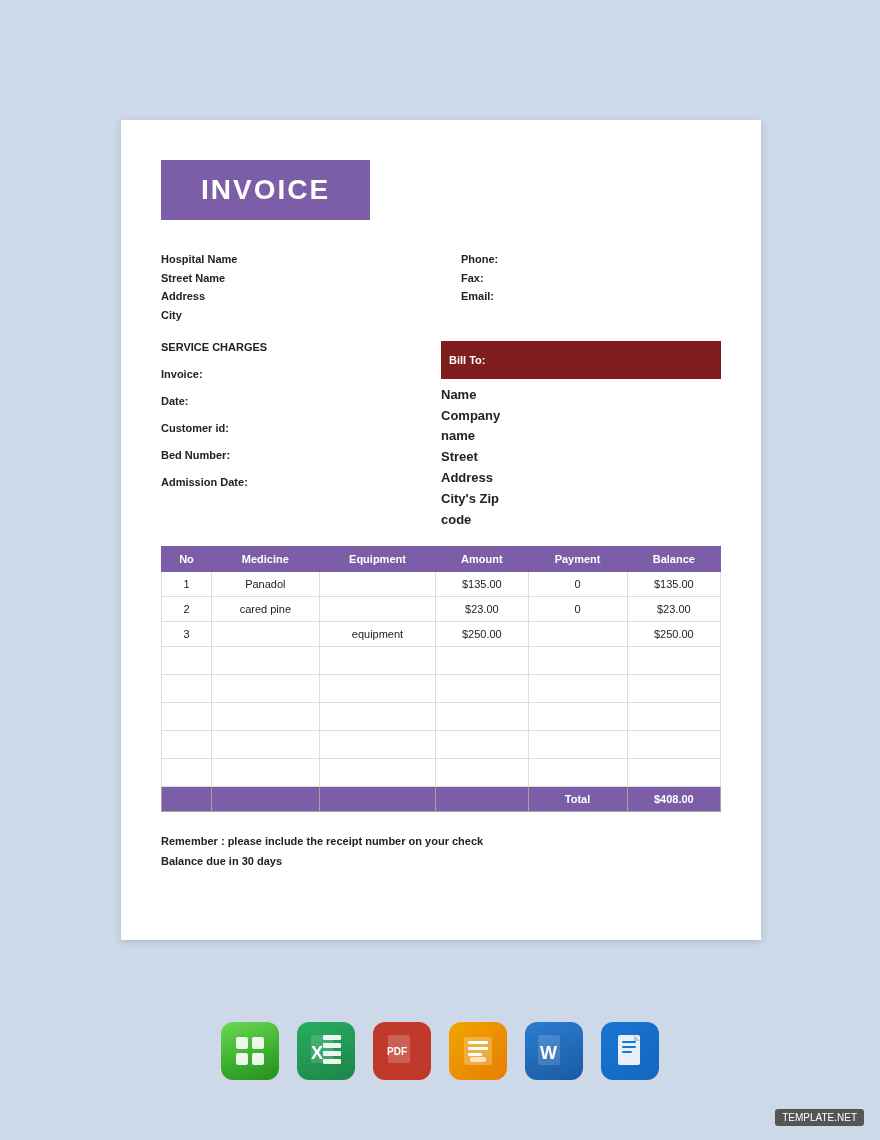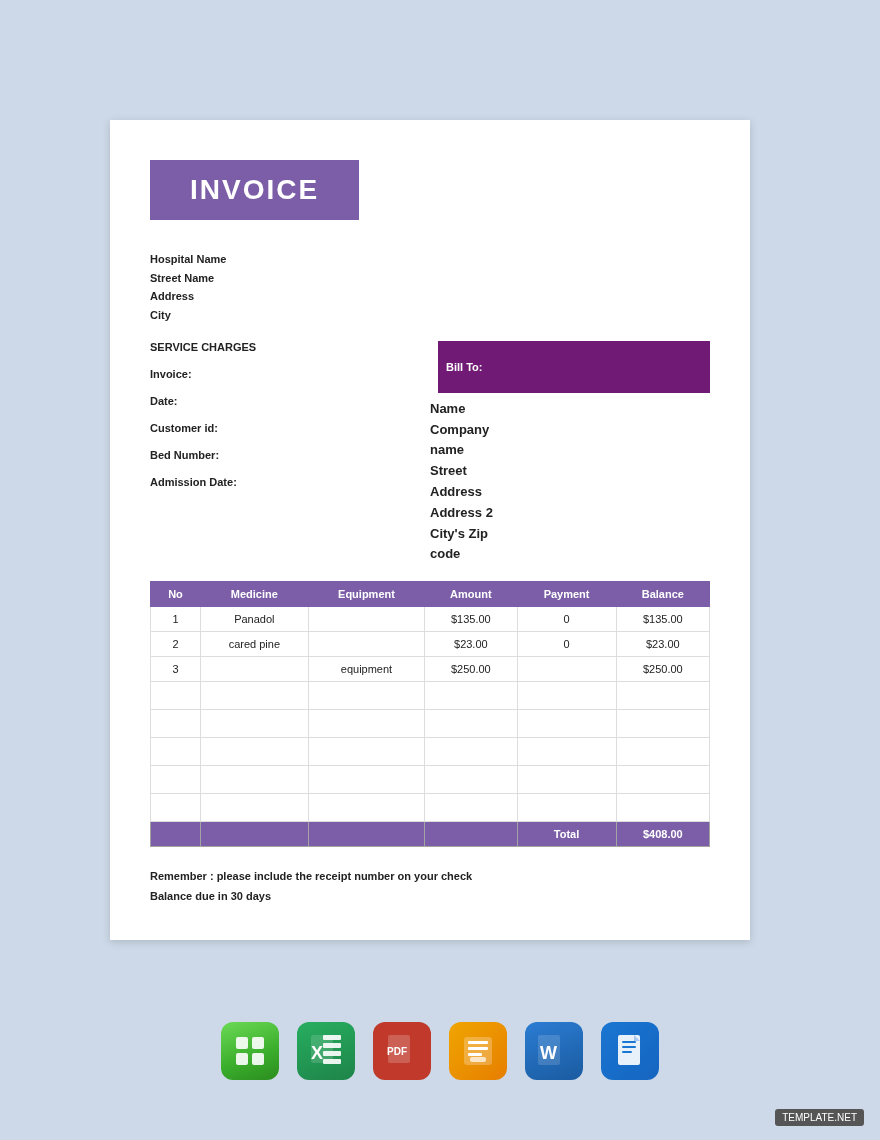--- a/index.html
+++ b/index.html
@@ -9,21 +9,21 @@
       background-color: #cdd9e8;
       font-family: Arial, sans-serif;
       font-size: 12px;
       position: relative;
       overflow: hidden;
     }
 
     .page-container {
       position: absolute;
       top: 120px;
-      left: 110px;
+      left: 121px;
       width: 640px;
       height: 820px;
       background: #ffffff;
       box-shadow: 0 2px 8px rgba(0,0,0,0.15);
       padding: 40px 40px 40px 40px;
     }
 
     
     .invoice-header {
       background-color: #7b5ea7;
@@ -96,27 +96,26 @@
       font-size: 11px;
       color: #222;
       flex: 1;
     }
 
     
     .bill-to-section {
       flex: 1;
     }
     .bill-to-header {
-      background-color: #701a75;
+      background-color: #7f1d1d;
       color: #ffffff;
       font-weight: bold;
       font-size: 11px;
-      padding: 20px 8px;
+      padding: 13px 8px;
       margin-bottom: 6px;
-      margin-left: 8px;
     }
     .bill-to-content p {
       font-size: 13px;
       font-weight: bold;
       color: #222;
       line-height: 1.6;
     }
 
     
     .invoice-table {
@@ -243,20 +242,25 @@
     </div>
 
     
     <div class="info-section">
       <div class="left-info">
         <p>Hospital Name</p>
         <p>Street Name</p>
         <p>Address</p>
         <p>City</p>
       </div>
+      <div class="right-info">
+        <p><span class="label">Phone:</span></p>
+        <p><span class="label">Fax:</span></p>
+        <p><span class="label">Email:</span></p>
+      </div>
     </div>
 
     
     <div class="service-section">
 
       <div class="service-left">
         <div class="service-charges-title">SERVICE CHARGES</div>
         <div class="service-row">
           <span class="service-label">Invoice:</span>
           <span class="service-value"></span>
@@ -280,21 +284,20 @@
       </div>
 
       <div class="bill-to-section">
         <div class="bill-to-header">Bill To:</div>
         <div class="bill-to-content">
           <p>Name</p>
           <p>Company</p>
           <p>name</p>
           <p>Street</p>
           <p>Address</p>
-          <p>Address 2</p>
           <p>City's Zip</p>
           <p>code</p>
         </div>
       </div>
     </div>
 
     
     <table class="invoice-table">
       <thead>
         <tr>

